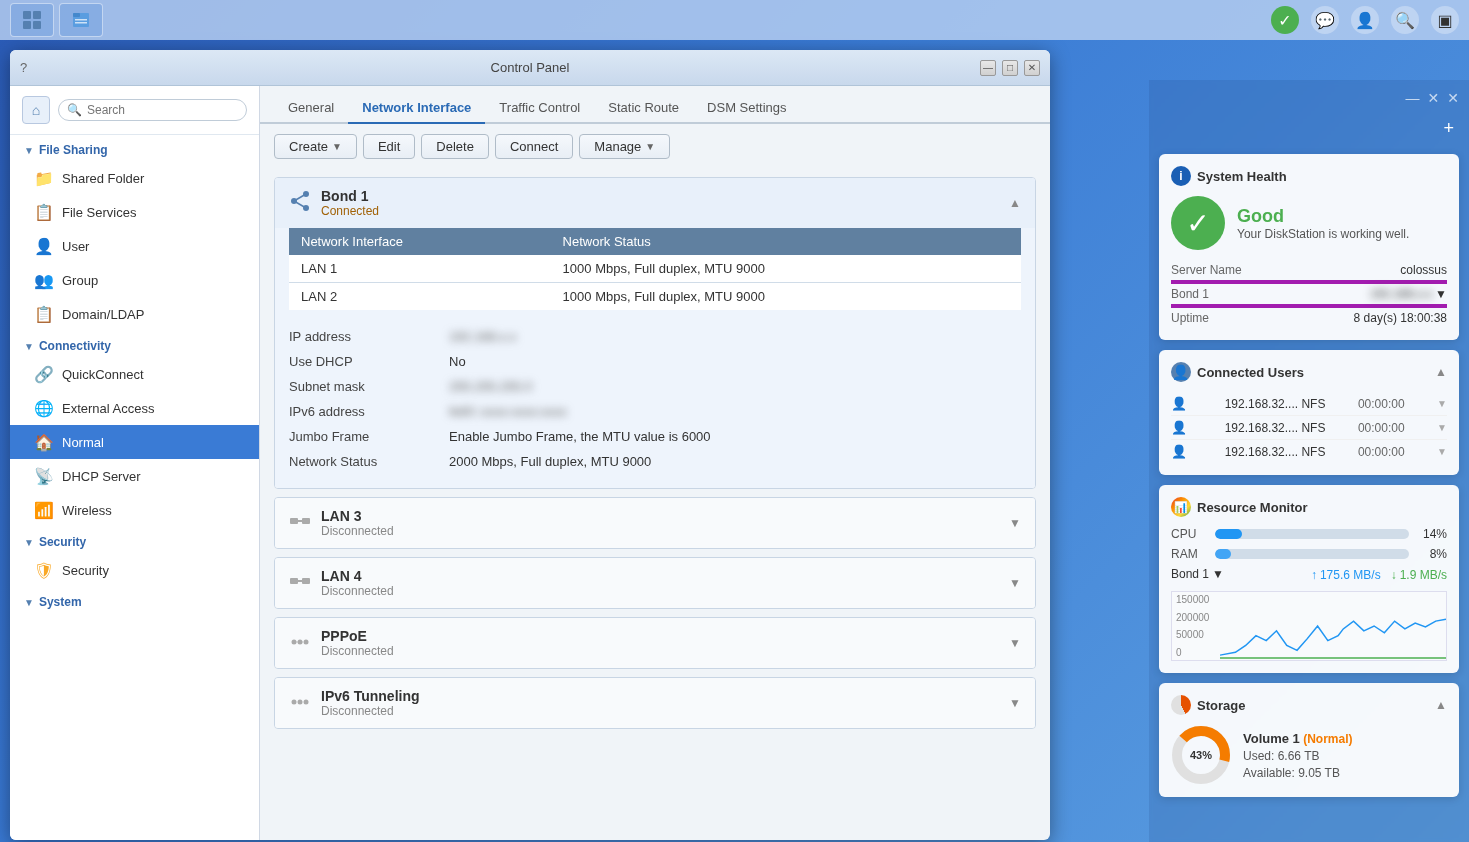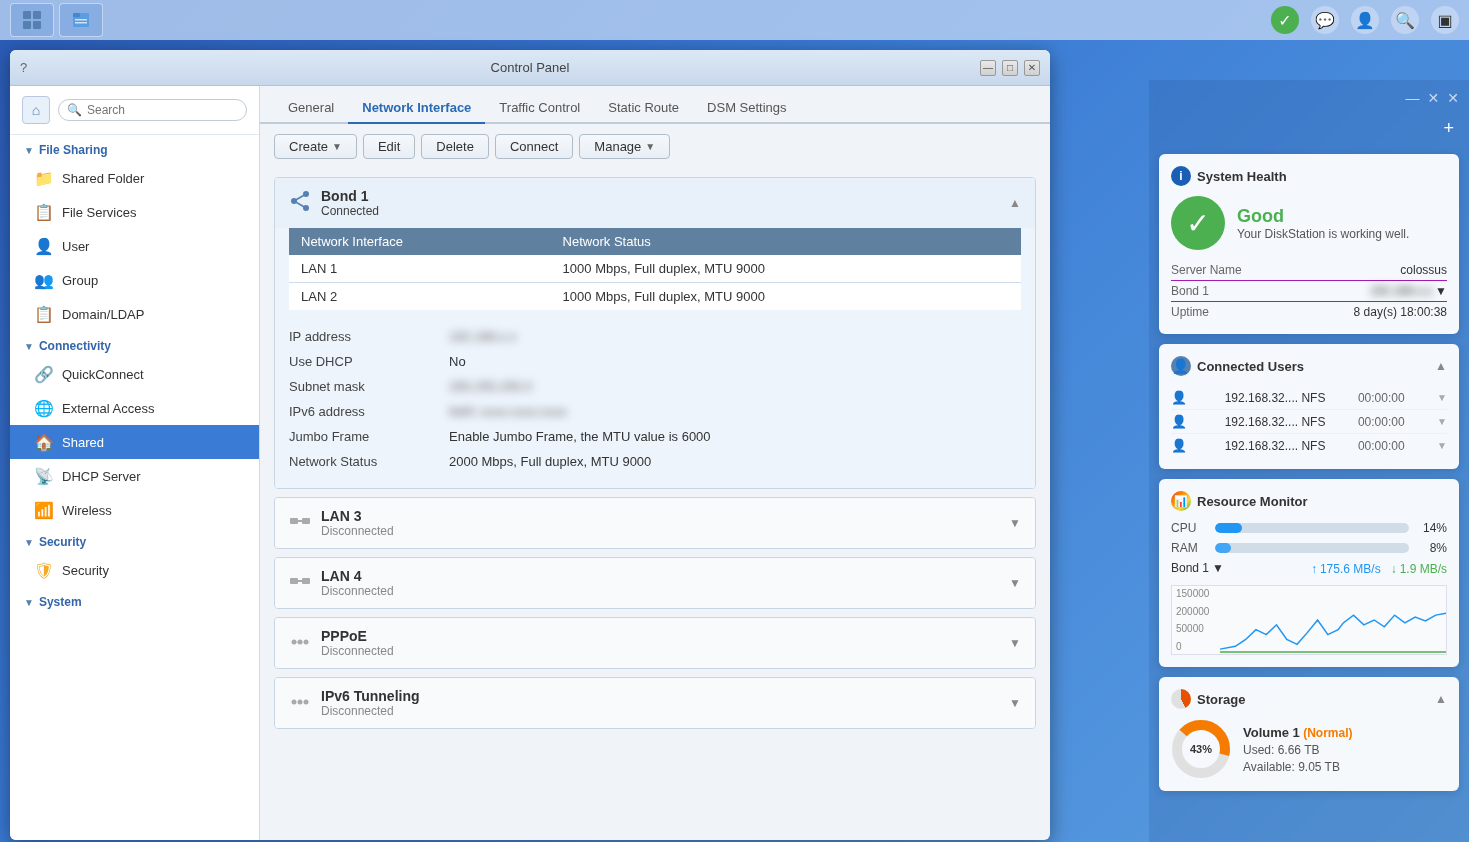--- a/index.html
+++ b/index.html
@@ -284,21 +284,21 @@
       align-items: center;
       gap: 10px;
     }
     .card-icon {
       color: #5580b0;
       font-size: 18px;
     }
     .card-icon.gray { color: #aaa; }
     .card-icon.dots { font-size: 14px; }
     .card-title { font-size: 14px; font-weight: 600; color: #333; }
-    .card-subtitle { font-size: 12px; color: #404040; }
+    .card-subtitle { font-size: 12px; color: #a16207; }
     .card-subtitle.disconnected { color: #888; }
     .chevron-right { font-size: 12px; color: #888; }
 
     
     .bond-details {
       padding: 0 14px 14px 14px;
       background: #eef4fc;
     }
 
     
@@ -423,21 +423,21 @@
       color: #555;
     }
     .health-details {
       margin-top: 10px;
       font-size: 12px;
     }
     .health-detail-row {
       display: flex;
       justify-content: space-between;
       padding: 3px 0;
-      border-bottom: 1px solid #a21caf;
+      border-bottom: 4px solid #a21caf;
     }
     .health-detail-row:last-child { border-bottom: none; }
     .health-detail-label { color: #666; font-weight: 500; }
     .health-detail-value { color: #333; }
     .health-detail-value.blurred { filter: blur(4px); }
     .bond-dropdown { 
       font-size: 12px; 
       color: #333;
       cursor: pointer;
       display: inline-flex;
@@ -657,21 +657,21 @@
         <div class="sidebar-item">
           <span class="item-icon icon-teal">🔗</span>
           <span class="item-label">QuickConnect</span>
         </div>
         <div class="sidebar-item">
           <span class="item-icon icon-blue">🌐</span>
           <span class="item-label">External Access</span>
         </div>
         <div class="sidebar-item active">
           <span class="item-icon">🏠</span>
-          <span class="item-label">Shared</span>
+          <span class="item-label">Normal</span>
         </div>
         <div class="sidebar-item">
           <span class="item-icon icon-cyan">📡</span>
           <span class="item-label">DHCP Server</span>
         </div>
         <div class="sidebar-item">
           <span class="item-icon icon-cyan">📶</span>
           <span class="item-label">Wireless</span>
         </div>
 

